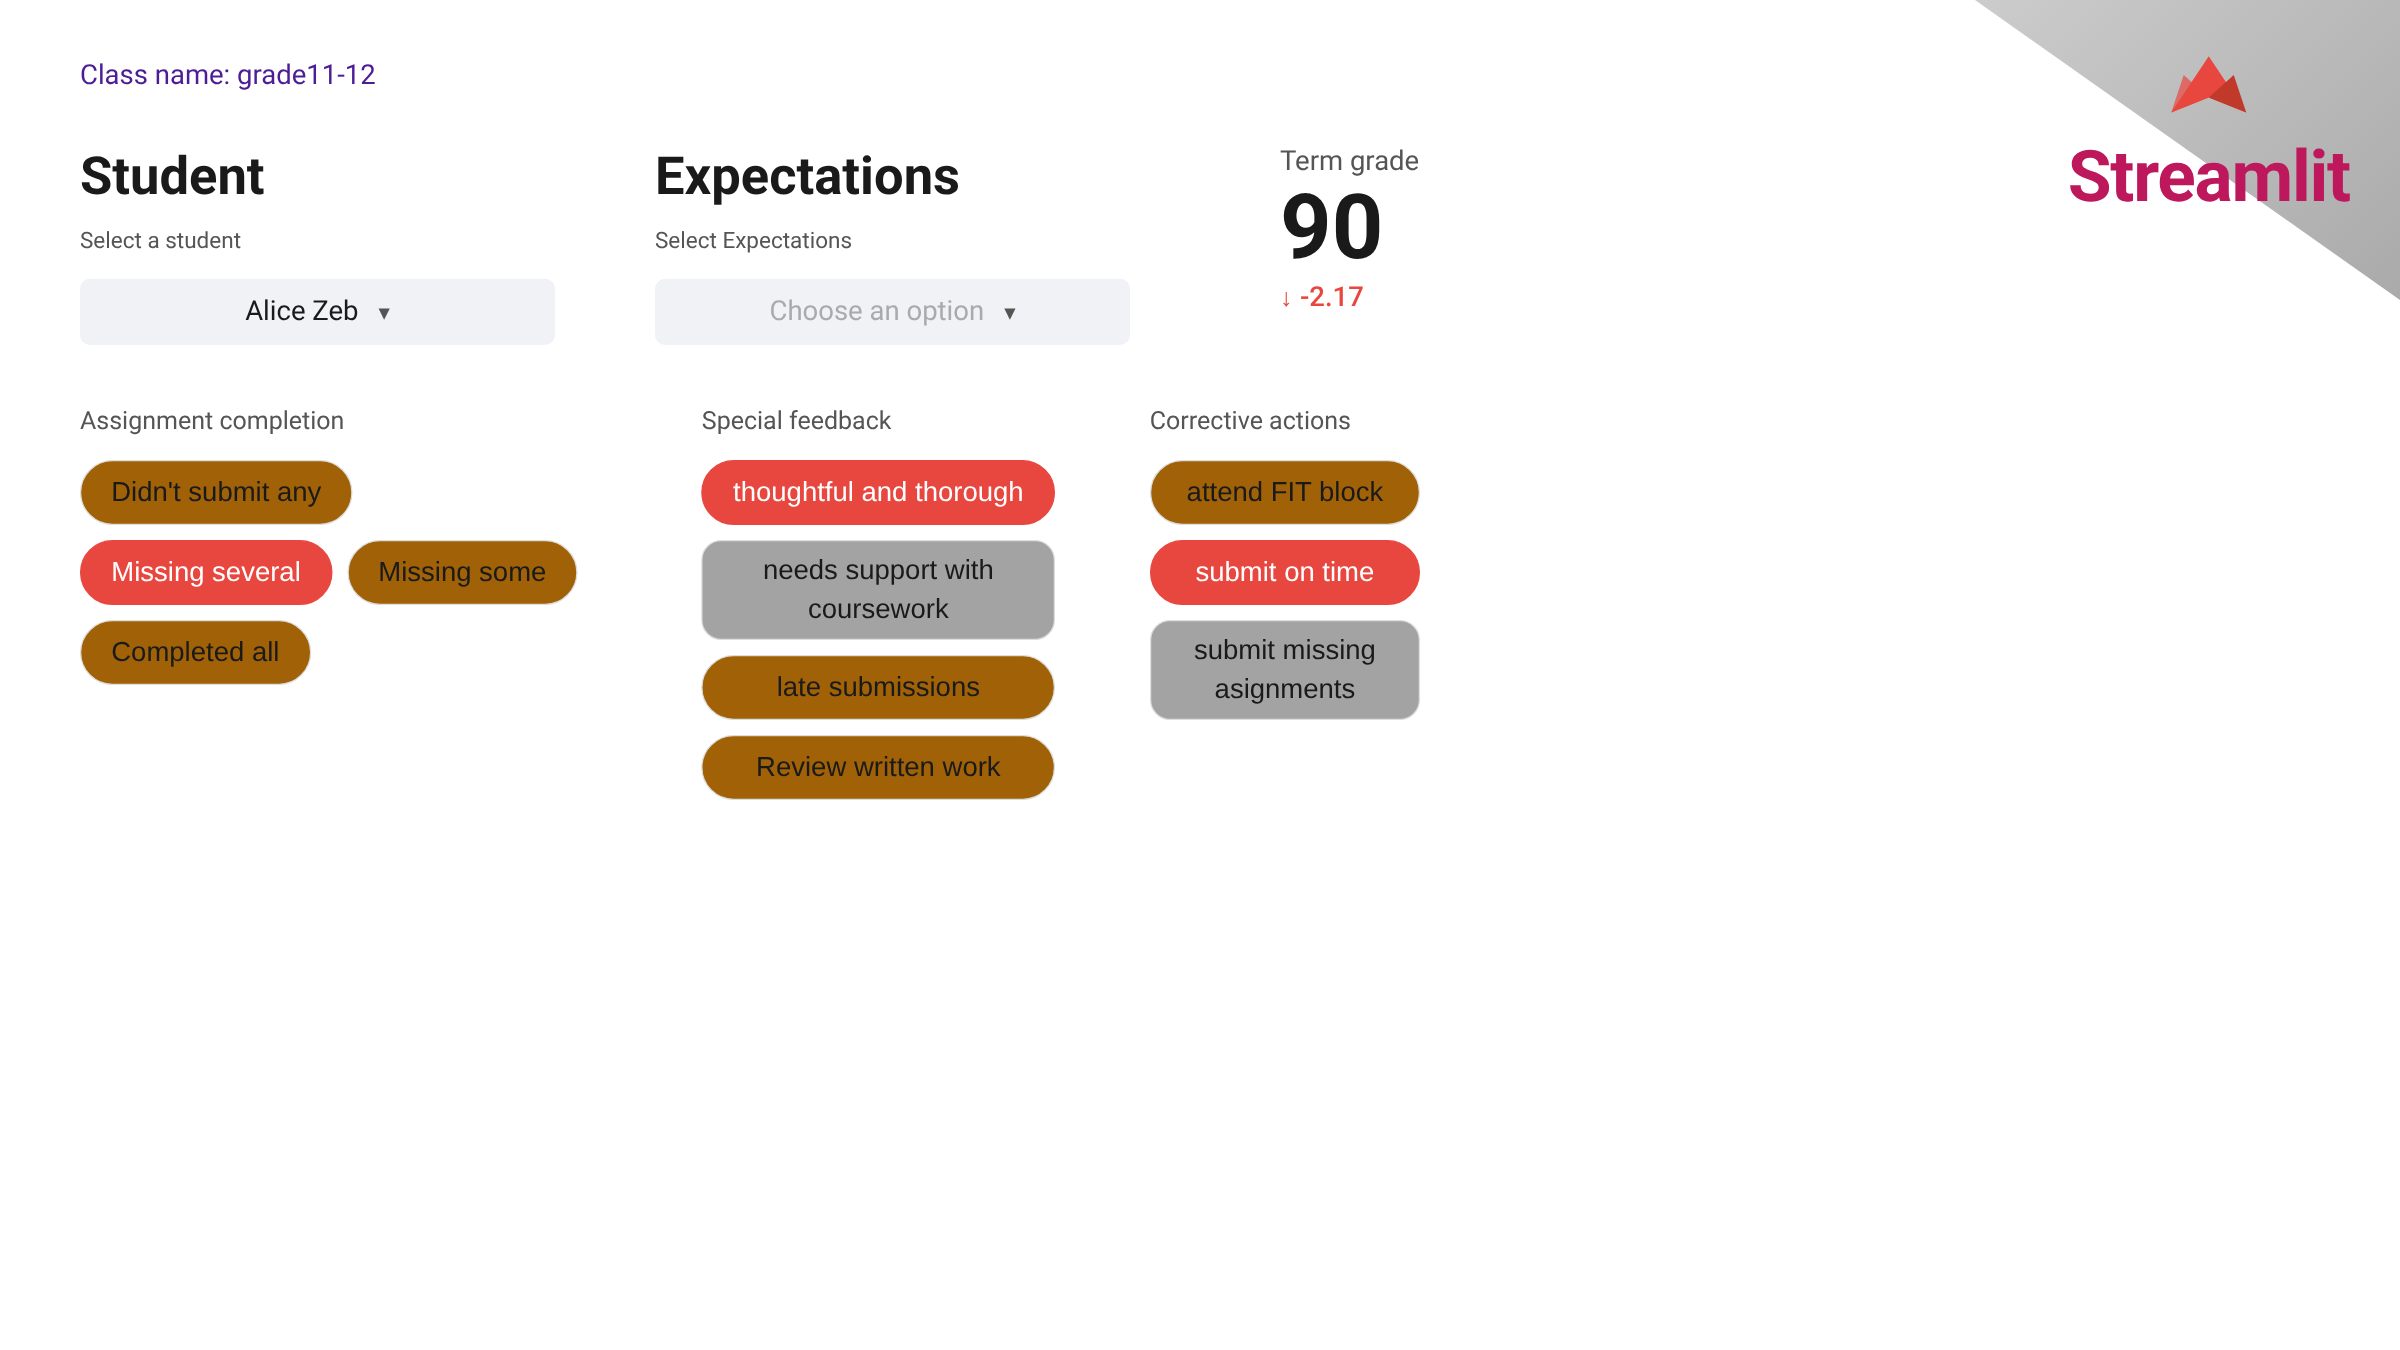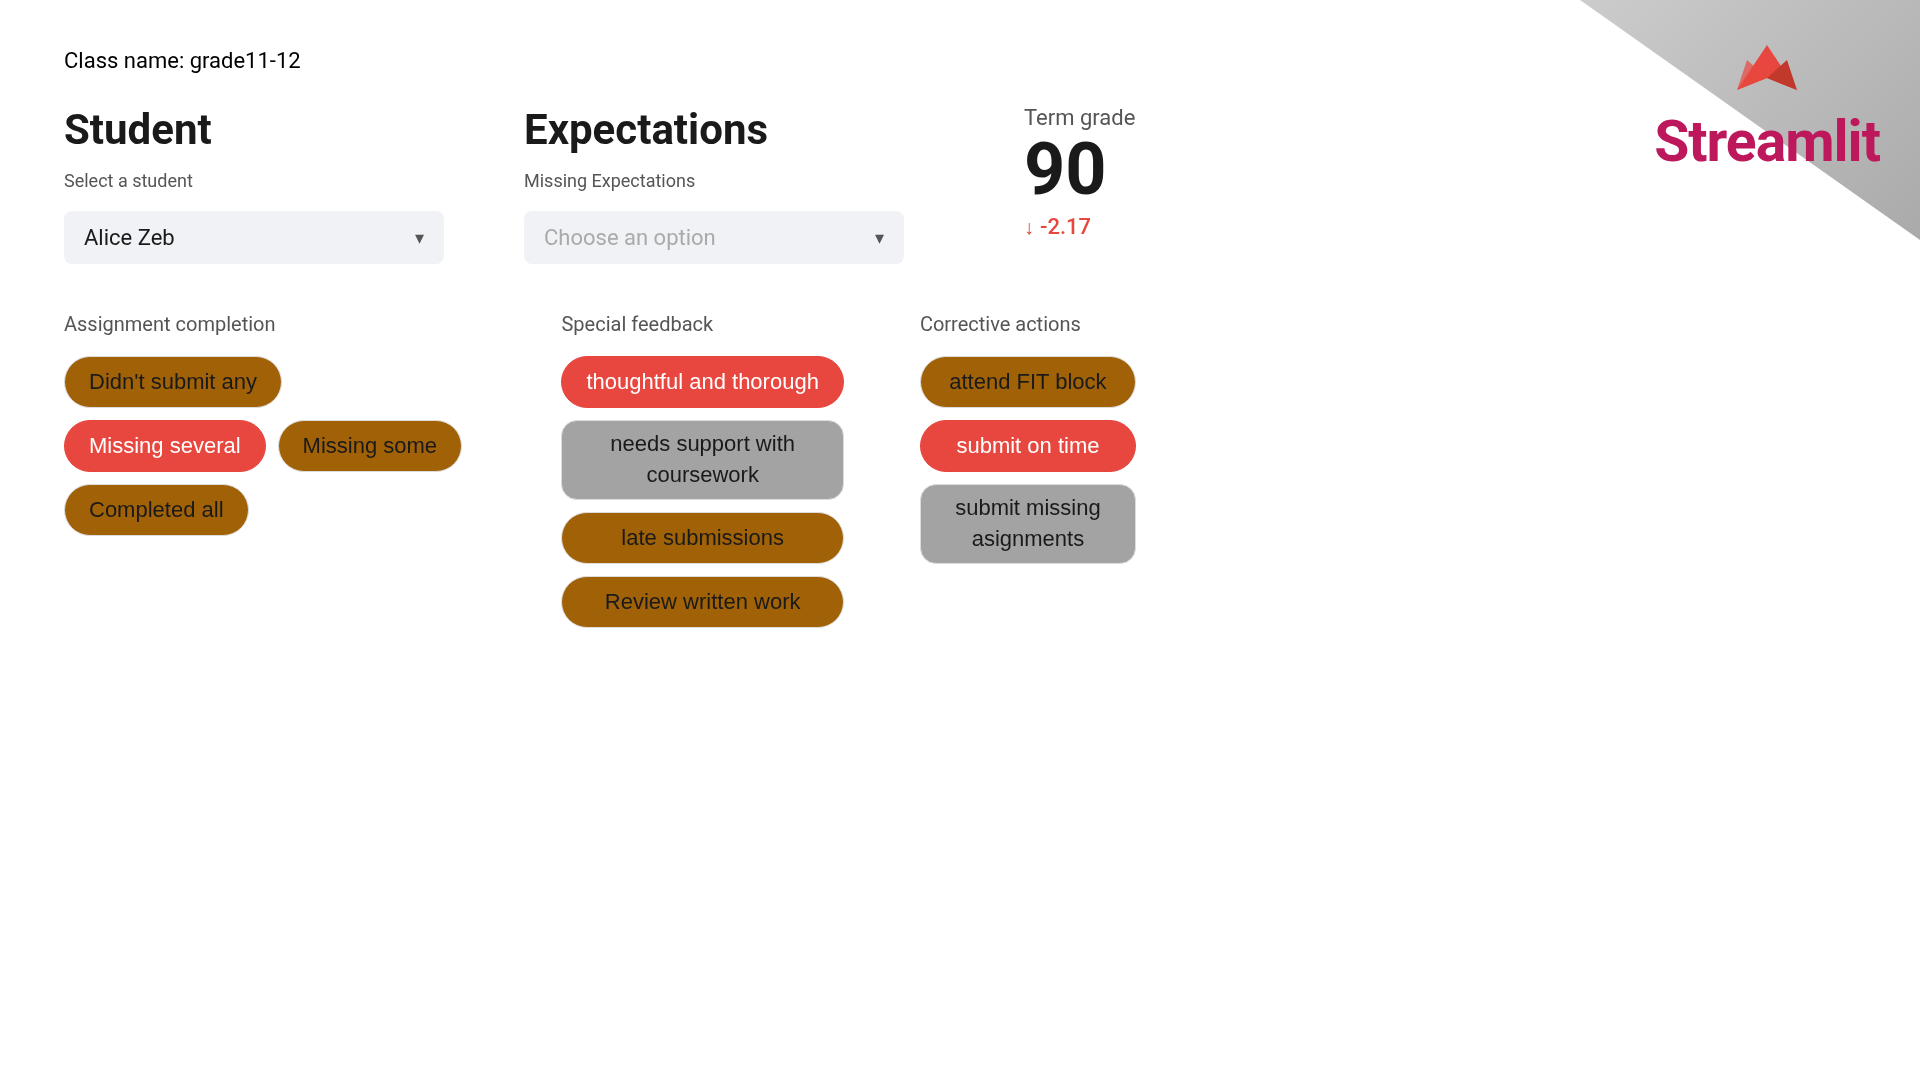--- a/index.html
+++ b/index.html
@@ -12,22 +12,22 @@
       position: relative;
     }
 
     .main-content {
       padding: 48px 64px;
       max-width: 1200px;
     }
 
     .class-name {
       font-size: 22px;
-      color: #000000;
-      margin-bottom: 32px;
+      color: #4c1d95;
+      margin-bottom: 44px;
     }
 
     .top-section {
       display: flex;
       align-items: flex-start;
       gap: 80px;
       margin-bottom: 48px;
     }
 
     .student-section, .expectations-section {
@@ -44,21 +44,21 @@
 
     .select-label {
       font-size: 18px;
       color: #555;
       margin-bottom: 4px;
     }
 
     .select-dropdown {
       display: flex;
       align-items: center;
-      justify-content: space-between;
+      justify-content: center;
       background: #f0f2f6;
       border: none;
       border-radius: 8px;
       padding: 14px 20px;
       font-size: 22px;
       color: #1a1a1a;
       cursor: pointer;
       min-width: 380px;
     }
 
@@ -215,21 +215,21 @@
       <div class="section-title">Student</div>
       <div class="select-label">Select a student</div>
       <div class="select-dropdown">
         <span>Alice Zeb</span>
         <span class="chevron-icon">▾</span>
       </div>
     </div>
 
     <div class="expectations-section">
       <div class="section-title">Expectations</div>
-      <div class="select-label">Missing Expectations</div>
+      <div class="select-label">Select Expectations</div>
       <div class="select-dropdown select-dropdown-expectations">
         <span>Choose an option</span>
         <span class="chevron-icon">▾</span>
       </div>
     </div>
 
     <div class="term-grade-section">
       <div class="term-grade-label">Term grade</div>
       <div class="term-grade-value">90</div>
       <div class="term-grade-delta">

